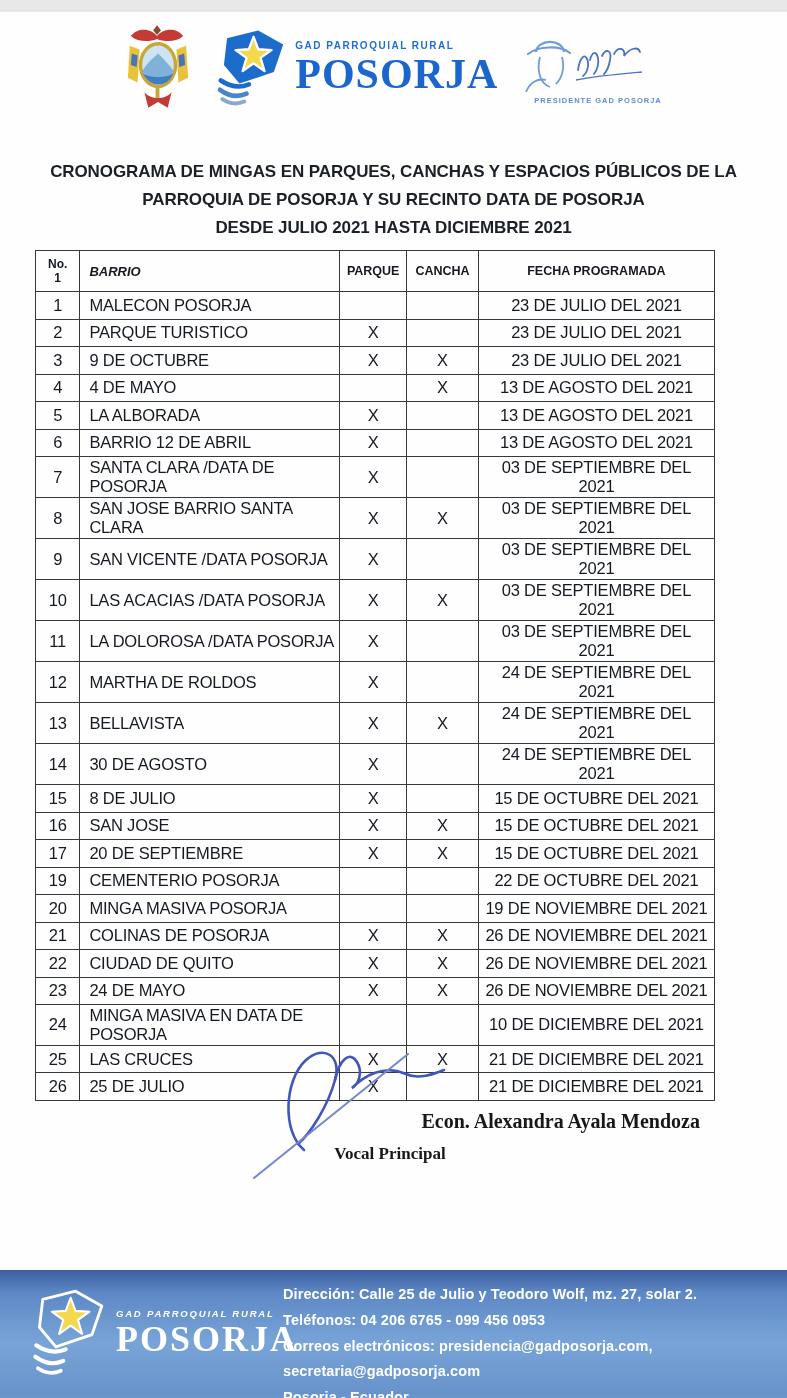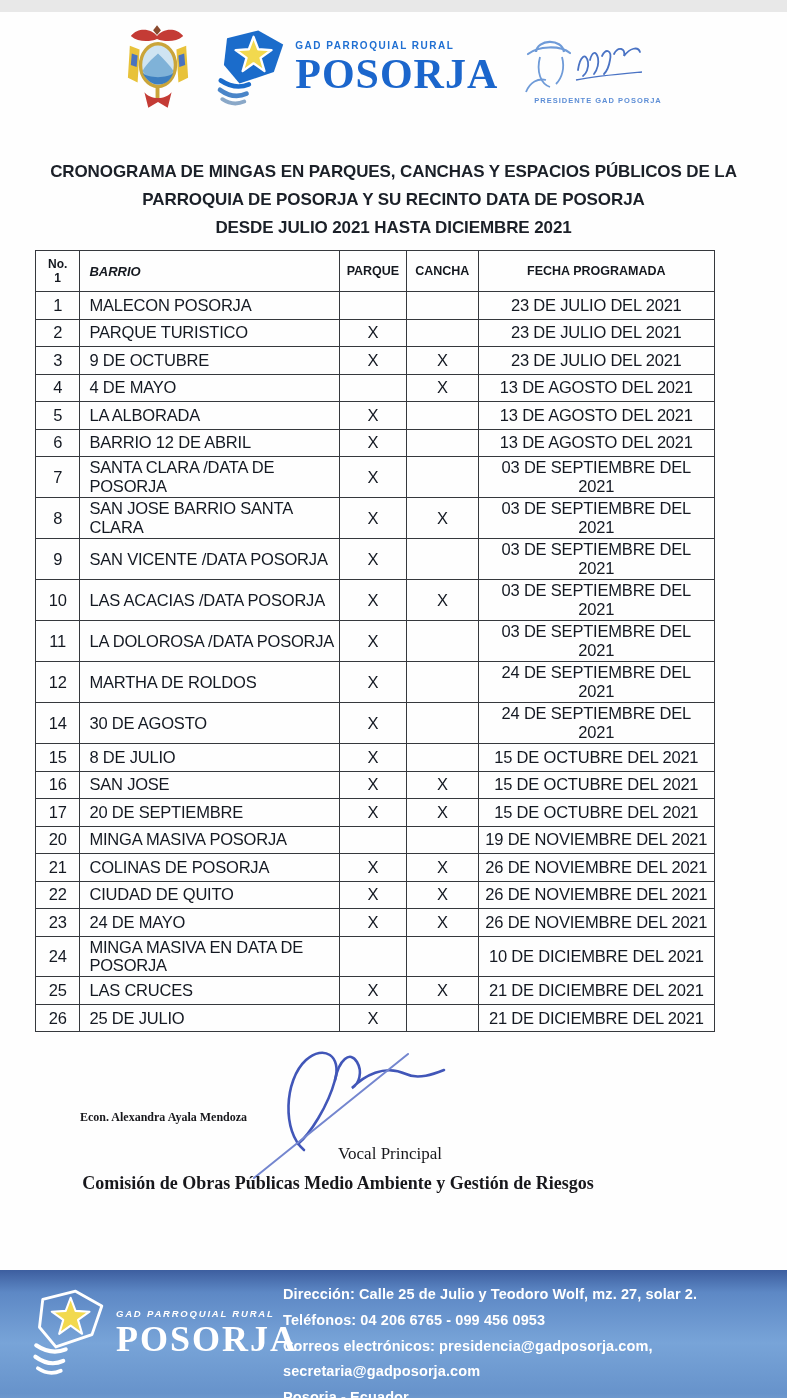--- a/index.html
+++ b/index.html
@@ -27,24 +27,24 @@
   .sched th.h-barrio{text-align:left;padding-left:9px;font-size:13px;font-style:italic;}
   .sched th.h-no{font-size:12px;line-height:1.2;}
   .sched td{font-size:16.5px;height:24.5px;padding:1px 4px;letter-spacing:-0.2px;color:#141922;}
   .sched td.c-no{text-align:center;width:38px;}
   .sched td.c-barrio{text-align:left;padding-left:9px;width:268px;line-height:1.15;}
   .sched td.c-parque{text-align:center;width:59px;}
   .sched td.c-cancha{text-align:center;width:64px;}
   .sched td.c-fecha{text-align:center;width:247px;}
   
   .sig-svg{position:absolute;left:238px;top:1018px;pointer-events:none;}
-  .sig-name{position:absolute;top:1098px;left:80px;width:620px;text-align:left;
-    font-family:"Liberation Serif",serif;font-weight:bold;font-size:12px;color:#17171b;}
+  .sig-name{position:absolute;top:1098px;left:80px;width:620px;text-align:right;
+    font-family:"Liberation Serif",serif;font-weight:bold;font-size:20px;color:#17171b;}
   .sig-role{position:absolute;top:1132px;left:80px;width:620px;text-align:center;
-    font-family:"Liberation Serif",serif;font-weight:normal;font-size:17px;color:#17171b;}
+    font-family:"Liberation Serif",serif;font-weight:bold;font-size:17px;color:#17171b;}
   .sig-comm{position:absolute;top:1161px;left:0px;width:676px;text-align:center;
     font-family:"Liberation Serif",serif;font-weight:bold;font-size:18px;color:#17171b;}
   
   .footer{position:absolute;left:0;right:0;top:1258px;bottom:0;
     background:linear-gradient(180deg,#3d5e9f 0%,#5d88c5 16%,#78a4d8 52%,#6793cb 88%,#7ba3d4 100%);}
   .footer-logo{position:absolute;left:28px;top:16px;display:flex;align-items:center;gap:6px;}
   .flogo-text{display:flex;flex-direction:column;line-height:1;}
   .flogo-label{font-size:9.5px;font-weight:bold;color:#fff;letter-spacing:1.8px;margin-bottom:3px;font-style:italic;}
   .flogo-name{font-family:"Liberation Serif",serif;font-size:36px;font-weight:bold;color:#fff;letter-spacing:2px;}
   .footer-address{position:absolute;left:283px;top:12px;color:#fff;
@@ -197,20 +197,27 @@
           <td class="c-fecha">03 DE SEPTIEMBRE DEL 2021</td>
         </tr>
         <tr>
           <td class="c-no">12</td>
           <td class="c-barrio">MARTHA DE ROLDOS</td>
           <td class="c-parque">X</td>
           <td class="c-cancha"></td>
           <td class="c-fecha">24  DE SEPTIEMBRE DEL 2021</td>
         </tr>
         <tr>
+          <td class="c-no">13</td>
+          <td class="c-barrio">BELLAVISTA</td>
+          <td class="c-parque">X</td>
+          <td class="c-cancha">X</td>
+          <td class="c-fecha">24 DE SEPTIEMBRE DEL 2021</td>
+        </tr>
+        <tr>
           <td class="c-no">14</td>
           <td class="c-barrio">30 DE AGOSTO</td>
           <td class="c-parque">X</td>
           <td class="c-cancha"></td>
           <td class="c-fecha">24 DE SEPTIEMBRE DEL 2021</td>
         </tr>
         <tr>
           <td class="c-no">15</td>
           <td class="c-barrio">8 DE JULIO</td>
           <td class="c-parque">X</td>
@@ -223,20 +230,27 @@
           <td class="c-parque">X</td>
           <td class="c-cancha">X</td>
           <td class="c-fecha">15 DE OCTUBRE DEL 2021</td>
         </tr>
         <tr>
           <td class="c-no">17</td>
           <td class="c-barrio">20 DE SEPTIEMBRE</td>
           <td class="c-parque">X</td>
           <td class="c-cancha">X</td>
           <td class="c-fecha">15 DE OCTUBRE DEL 2021</td>
+        </tr>
+        <tr>
+          <td class="c-no">19</td>
+          <td class="c-barrio">CEMENTERIO POSORJA</td>
+          <td class="c-parque"></td>
+          <td class="c-cancha"></td>
+          <td class="c-fecha">22 DE OCTUBRE DEL 2021</td>
         </tr>
         <tr>
           <td class="c-no">20</td>
           <td class="c-barrio">MINGA MASIVA POSORJA</td>
           <td class="c-parque"></td>
           <td class="c-cancha"></td>
           <td class="c-fecha">19 DE NOVIEMBRE DEL 2021</td>
         </tr>
         <tr>
           <td class="c-no">21</td>
@@ -283,21 +297,20 @@
       </tbody>
   </table>
 
   <svg class="sig-svg" width="230" height="160" viewBox="0 0 230 160">
     <path d="M66 120 C44 102 46 50 68 30 C86 14 104 26 97 50 C90 76 72 104 60 114" stroke="#4156b8" stroke-width="2.6" fill="none" stroke-linecap="round"></path>
     <path d="M97 50 C101 30 112 20 119 32 C125 42 121 54 114 58 C126 46 146 34 168 44 C180 50 196 44 206 40" stroke="#4156b8" stroke-width="2.6" fill="none" stroke-linecap="round"></path>
     <path d="M170 24 L16 148" stroke="#7486cf" stroke-width="2" fill="none" stroke-linecap="round"></path>
   </svg>
   <div class="sig-name">Econ. Alexandra Ayala Mendoza</div>
   <div class="sig-role">Vocal Principal</div>
-  <div class="sig-comm">Comisión de Obras Públicas Medio Ambiente y Gestión de Riesgos</div>
 
   <div class="footer">
     <div class="footer-logo">
       <svg width="82" height="94" viewBox="0 0 100 114">
         <path d="M18 16 L58 6 L90 24 L78 59 L34 74 L14 50 Z" fill="none" stroke="#ffffff" stroke-width="3.5" stroke-linejoin="round"></path>
         <path d="M52 14 L58 30 L75 31 L61 41 L66 58 L52 48 L38 58 L43 41 L29 31 L46 30 Z" fill="#f2d94e" stroke="#ffffff" stroke-width="2.5" stroke-linejoin="round"></path>
         <path d="M10 72 C22 80 34 82 46 77" stroke="#ffffff" stroke-width="5" fill="none" stroke-linecap="round"></path>
         <path d="M9 86 C20 94 32 96 43 91" stroke="#ffffff" stroke-width="5" fill="none" stroke-linecap="round"></path>
         <path d="M12 100 C21 106 31 107 40 103" stroke="#ffffff" stroke-width="4.5" fill="none" stroke-linecap="round"></path>
       </svg>

